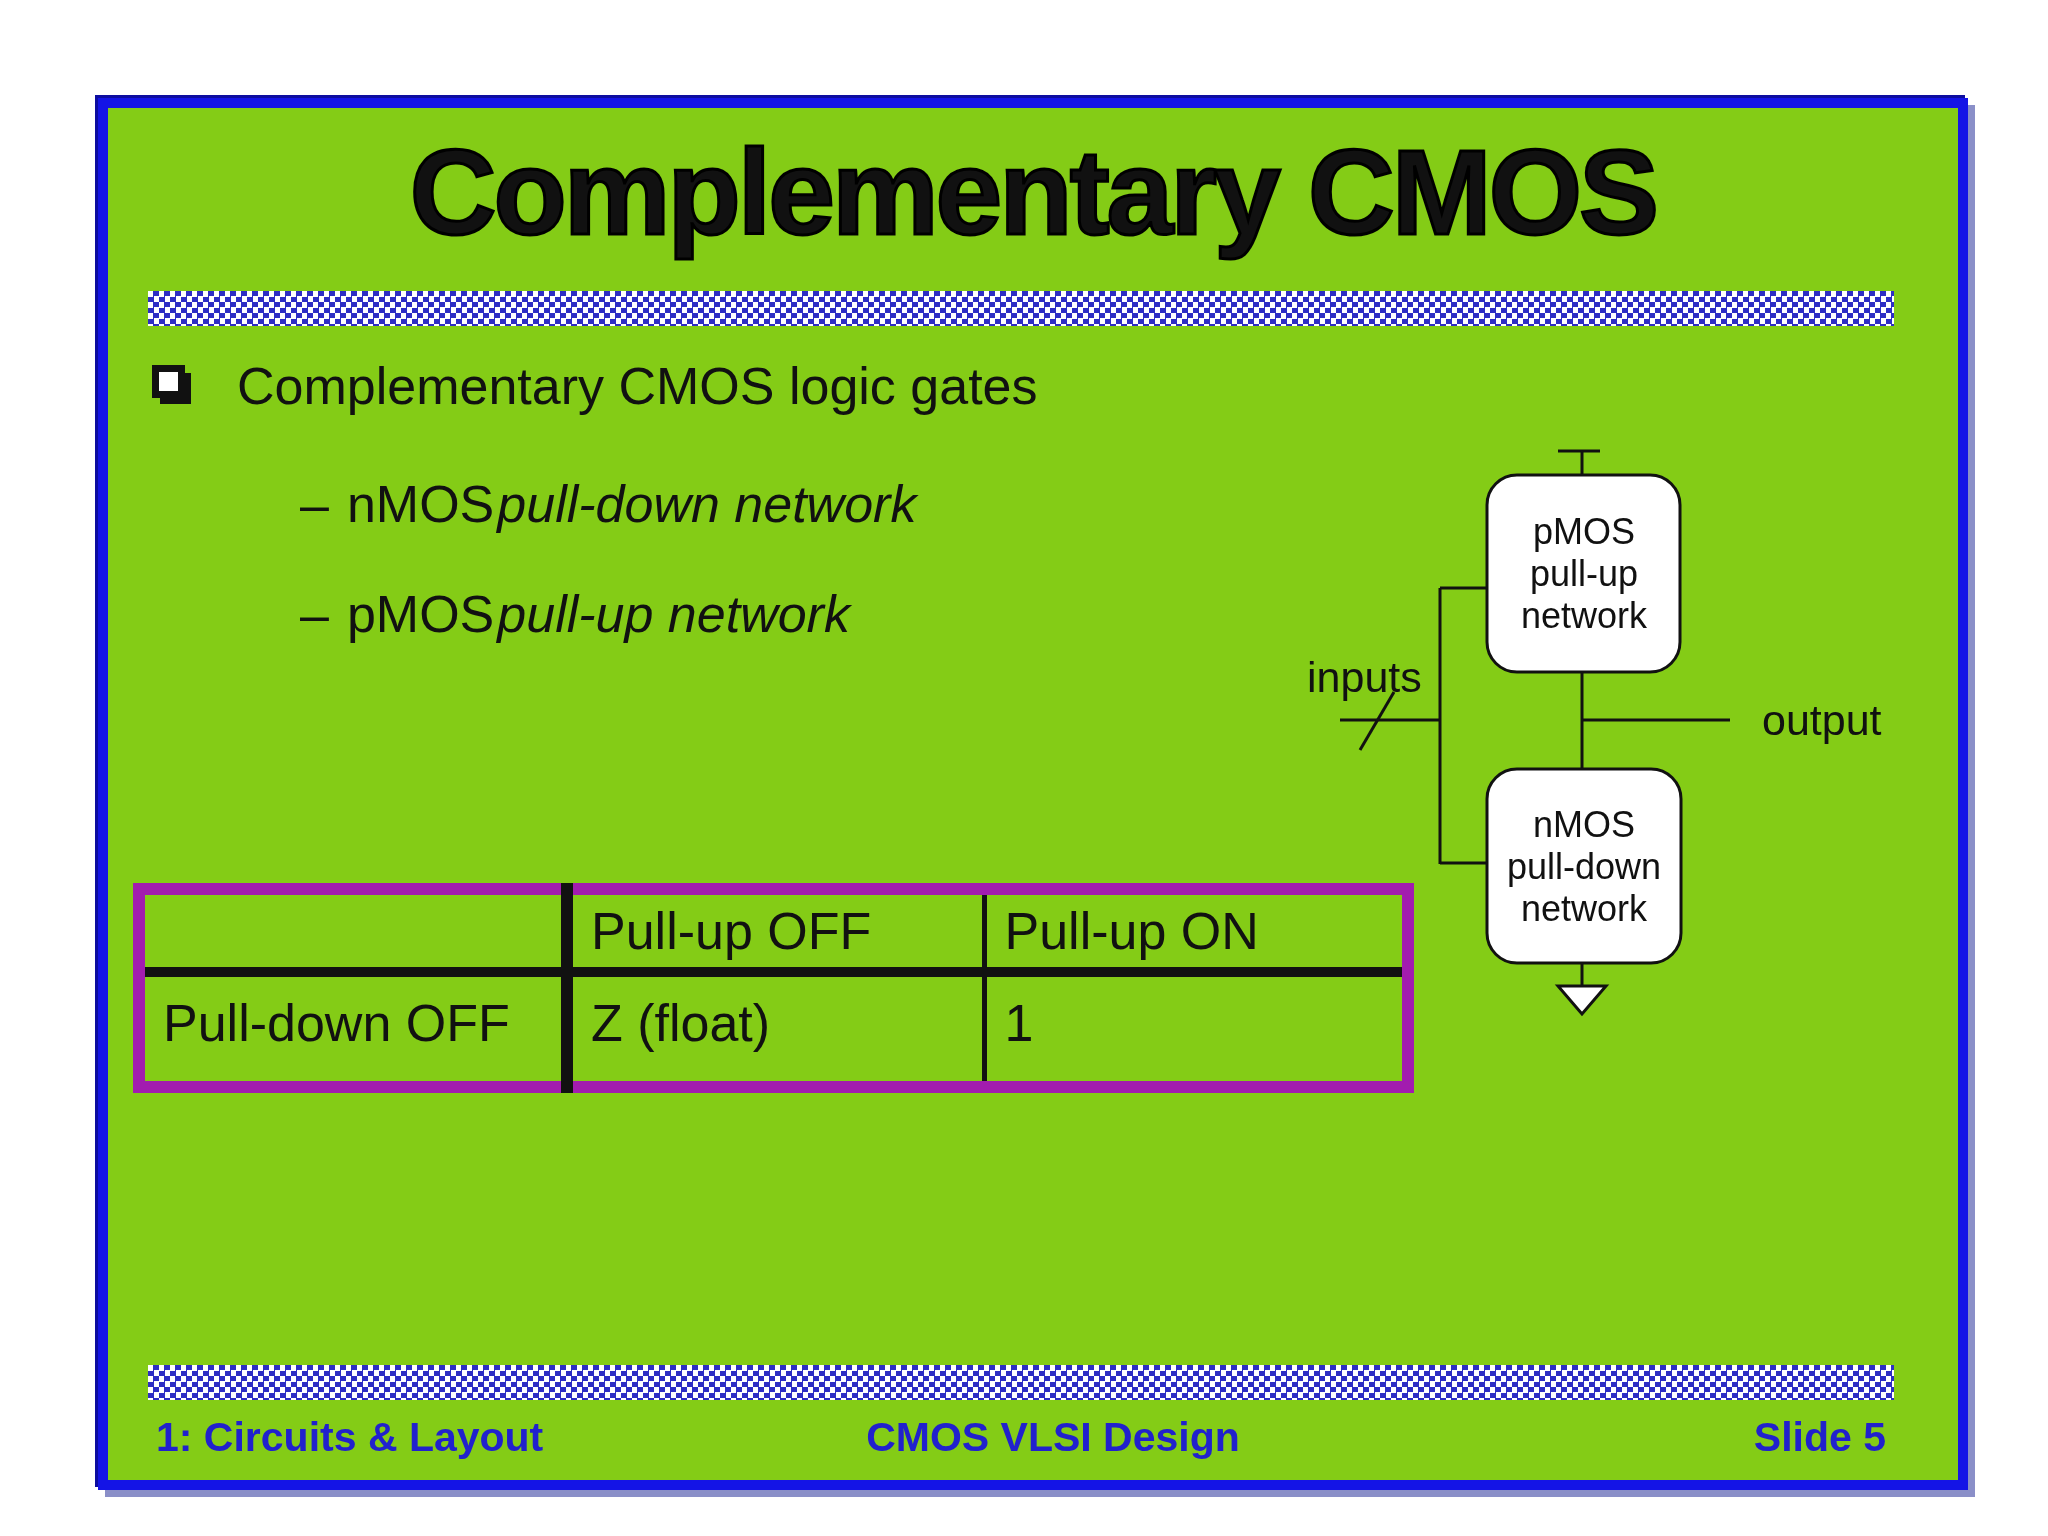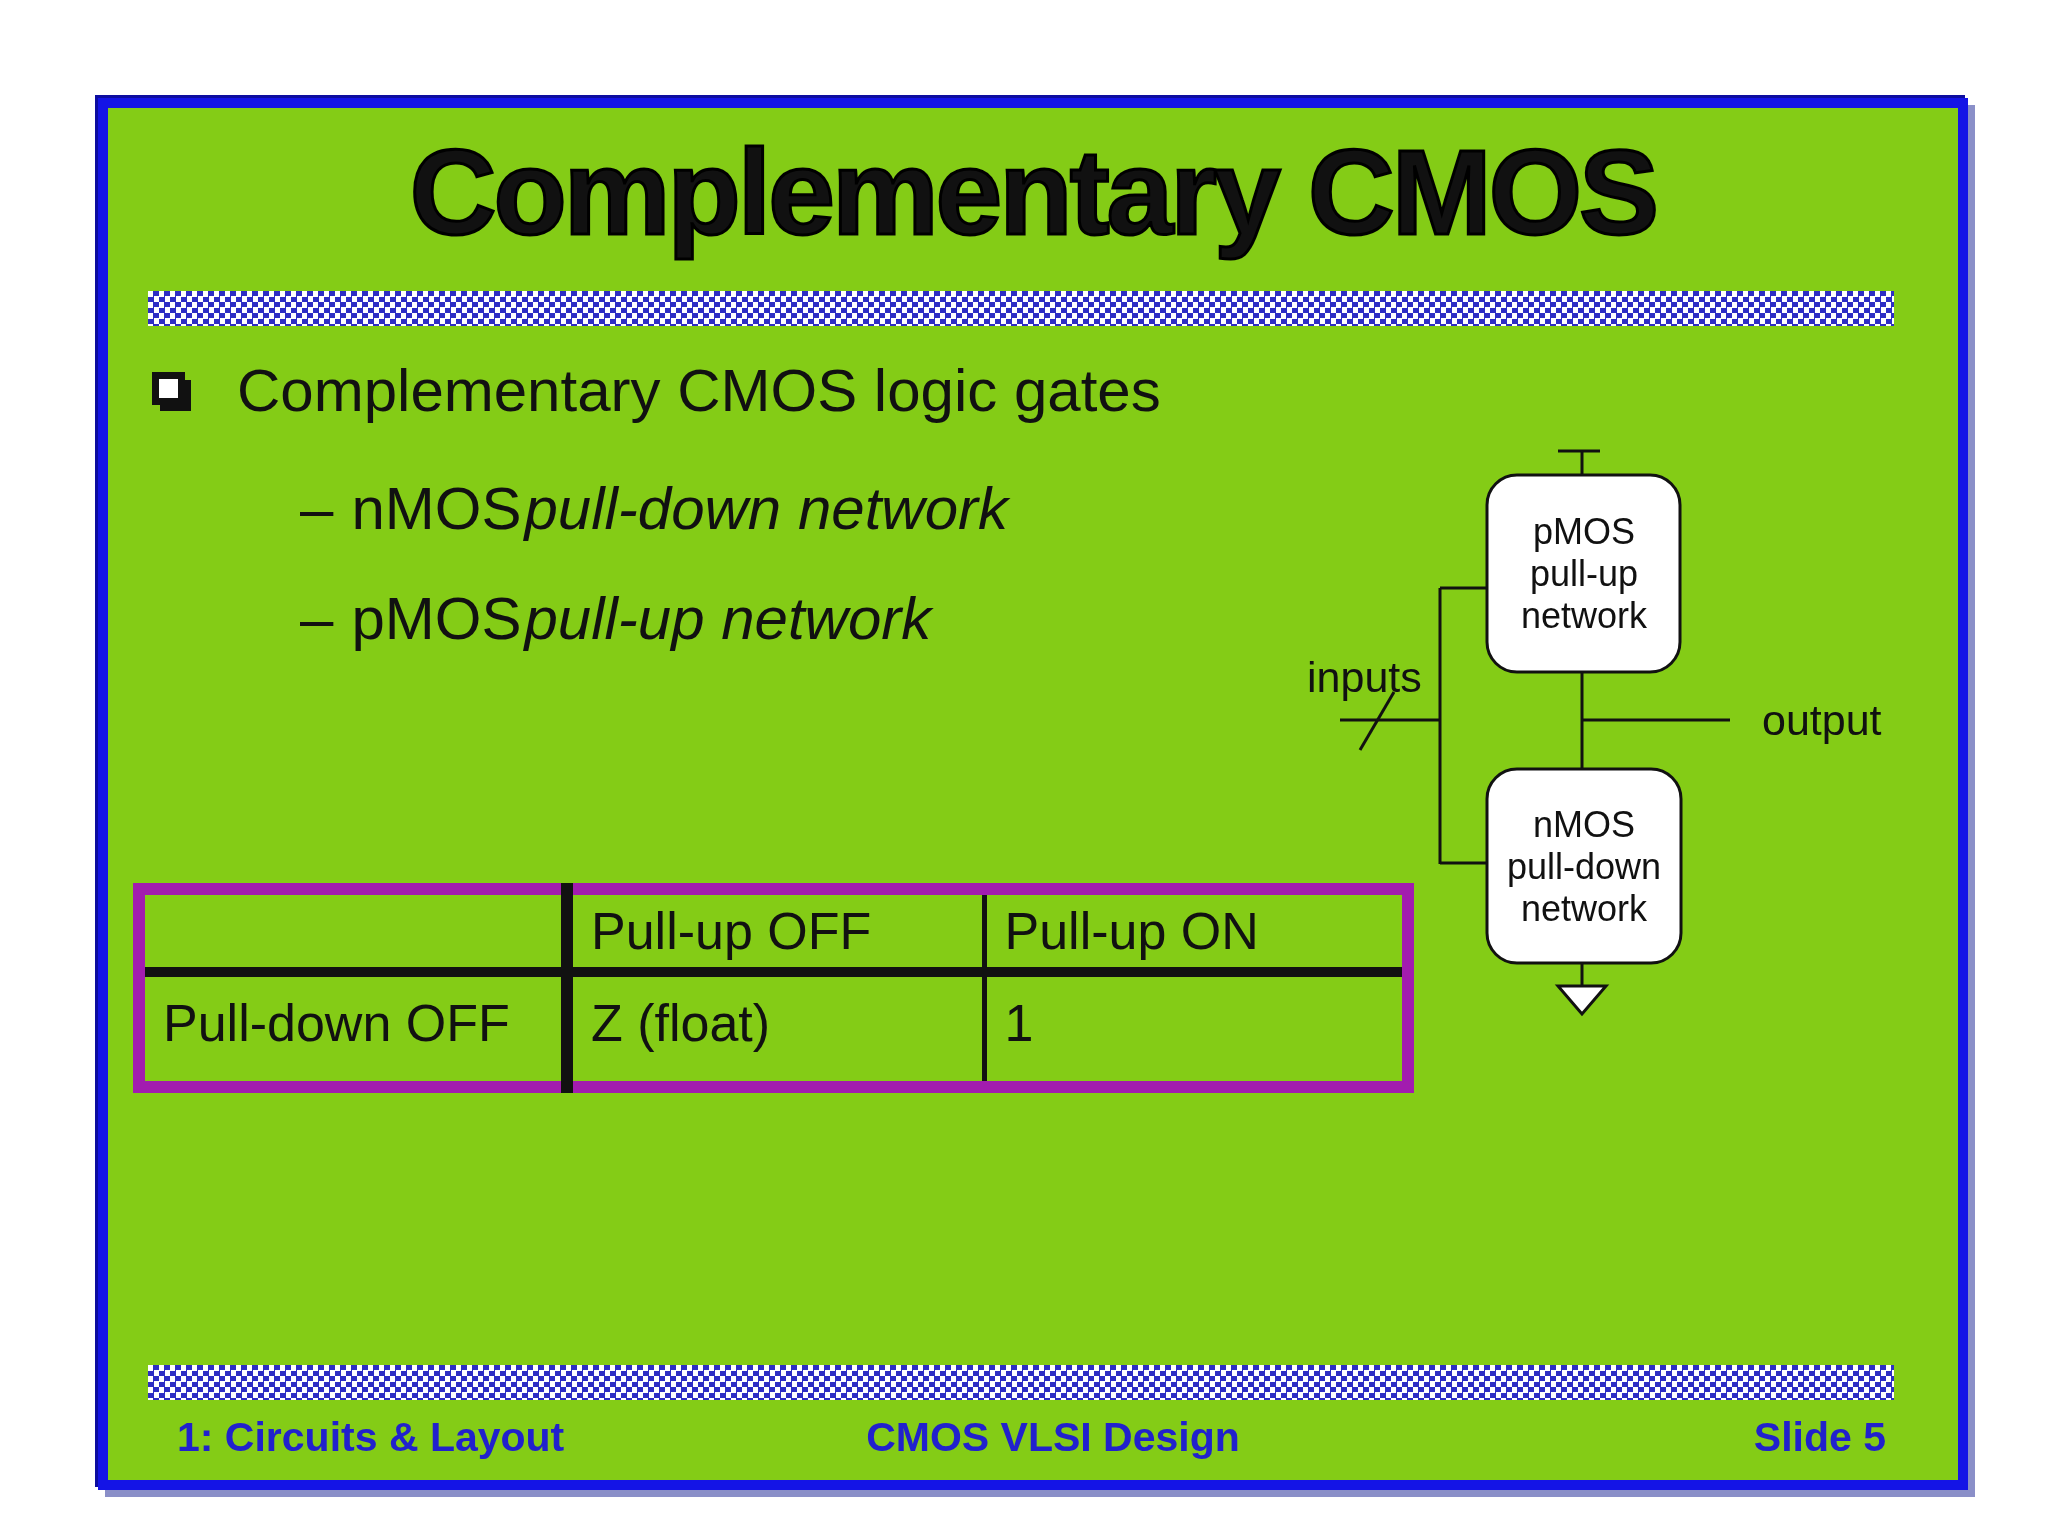--- a/index.html
+++ b/index.html
@@ -34,21 +34,21 @@
     position: absolute;
     left: 40px; width: 1746px; height: 35px;
     background: repeating-conic-gradient(#2e2ec4 0% 25%, #ffffff 0% 50%);
     background-size: 11px 11px;
   }
   .bar-top    { top: 183px; }
   .bar-bottom { top: 1257px; }
 
   .bullet-line {
     position: absolute;
-    font-size: 60px;
+    font-size: 52px;
     white-space: nowrap;
   }
   .bullet-main { left: 44px; top: 248px; }
   .bullet-square {
     display: inline-block;
     width: 33px; height: 33px;
     border: 7px solid #111;
     background: #fff;
     box-shadow: 7px 7px 0 -1px #111;
     margin-right: 52px;
@@ -100,21 +100,21 @@
 
   
   .footer-text {
     position: absolute;
     top: 1306px; left: 0; width: 100%; height: 52px;
     font-size: 41px;
     font-weight: bold;
     color: #2121cd;
     white-space: nowrap;
   }
-  .footer-left   { position: absolute; left: 69px; }
+  .footer-left   { position: absolute; left: 48px; }
   .footer-center { position: absolute; left: 0; width: 100%; text-align: center; margin-left: 20px; }
   .footer-right  { position: absolute; right: 72px; }
 </style>
 </head>
 <body>
 
 <div class="slide">
 
   <div class="title">Complementary CMOS</div>
 

